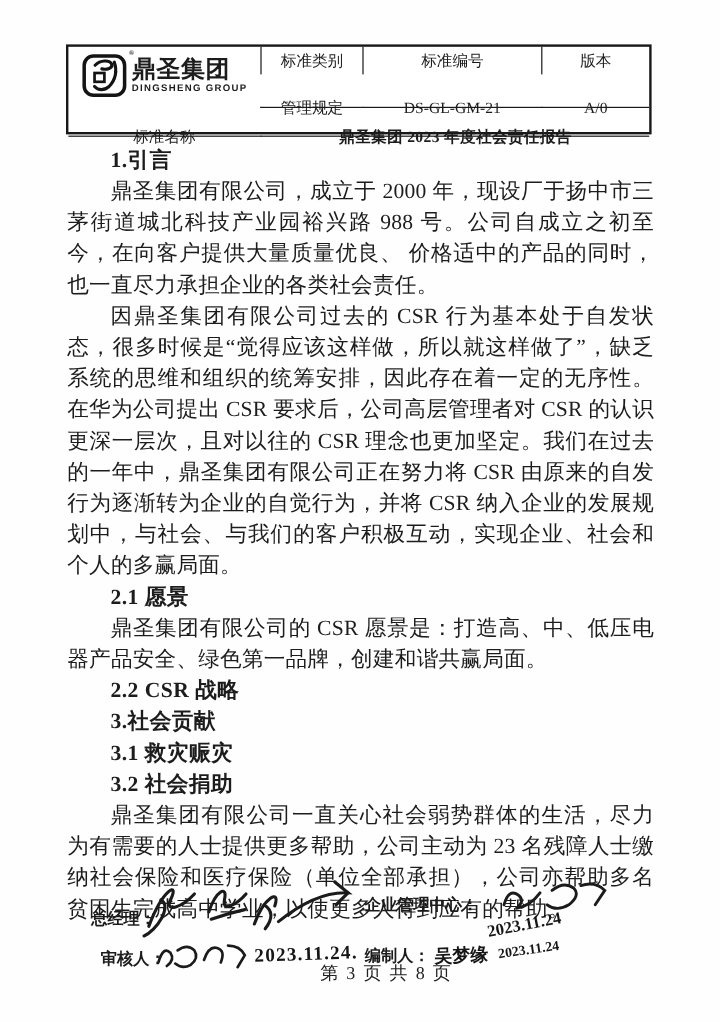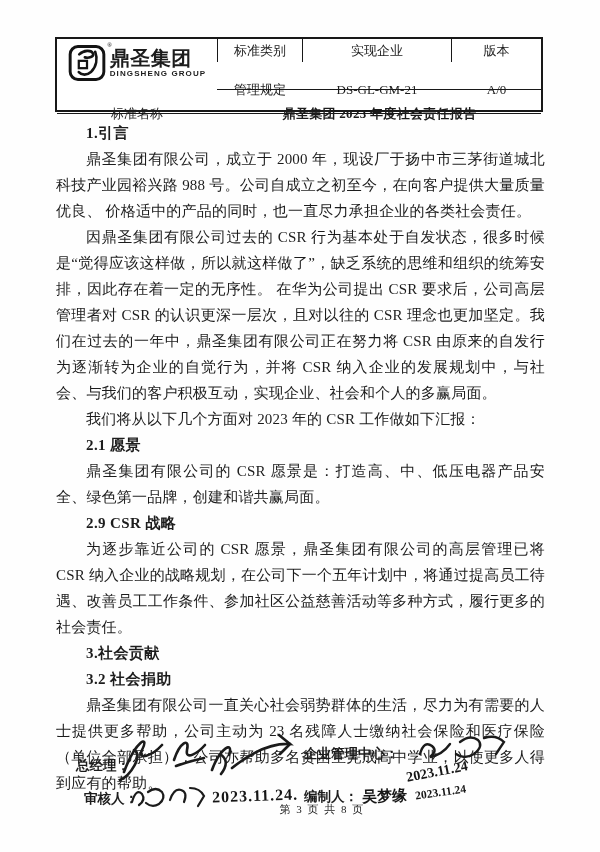--- a/index.html
+++ b/index.html
@@ -23,36 +23,36 @@
   .cell-name-label{grid-column:1;grid-row:3;}
   .cell-name-value{grid-column:2/5;grid-row:3;font-weight:bold;letter-spacing:.3px;}
   .logo-mark{position:relative;width:38px;height:38px;flex:0 0 auto;}
   .logo-reg{position:absolute;top:-2px;right:-6px;font-size:6px;font-weight:bold;}
   .logo-text{display:flex;flex-direction:column;align-items:flex-start;line-height:1;}
   .logo-cn{font-size:20px;font-weight:bold;font-family:"Liberation Sans","DejaVu Sans",sans-serif;letter-spacing:.5px;}
   .logo-en{font-size:8px;font-weight:bold;font-family:"Liberation Sans","DejaVu Sans",sans-serif;letter-spacing:1.1px;margin-top:2px;}
   
   .doc-body{
     position:absolute;left:56px;top:120px;width:489px;
-    font-size:15px;line-height:26px;text-align:justify;letter-spacing:.2px;
+    font-size:18px;line-height:26px;text-align:justify;letter-spacing:.2px;
   }
   .doc-body .p{text-indent:2em;margin:0;}
   .doc-body .h{text-indent:2em;margin:0;font-weight:bold;letter-spacing:.4px;}
   
   .sig-label{position:absolute;font-size:13.5px;font-weight:bold;white-space:nowrap;}
   .scrawl{position:absolute;}
   .hand{position:absolute;white-space:nowrap;color:#161616;
     font-family:"Liberation Serif","DejaVu Serif",serif;}
   .hand-date-mc{font-size:14px;transform:rotate(-11deg);font-weight:600;}
   .hand-date-rv{font-size:16px;transform:rotate(-2deg);font-weight:600;letter-spacing:1px;}
   .hand-name-cp{font-size:15px;transform:rotate(-2deg);font-weight:bold;}
   .hand-date-cp{font-size:11.5px;transform:rotate(-8deg);font-weight:600;}
   
   .footer{position:absolute;left:0;right:0;top:802px;text-align:center;
-    font-size:11px;letter-spacing:1.5px;color:#222;padding-left:44px;}
+    font-size:15px;letter-spacing:1.5px;color:#222;padding-left:44px;}
 </style>
 </head>
 <body>
 
 <div class="page">
 
   <div class="header-table">
 
     <div class="ht-cell logo-cell">
       <span class="logo-mark">
@@ -64,41 +64,40 @@
         </svg>
         <span class="logo-reg">®</span>
       </span>
       <span class="logo-text">
         <span class="logo-cn">鼎圣集团</span>
         <span class="logo-en">DINGSHENG GROUP</span>
       </span>
     </div>
 
     <div class="ht-cell bl" style="grid-column:2;grid-row:1;">标准类别</div>
-    <div class="ht-cell bl" style="grid-column:3;grid-row:1;">实现企业</div>
+    <div class="ht-cell bl" style="grid-column:3;grid-row:1;">标准编号</div>
     <div class="ht-cell bl" style="grid-column:4;grid-row:1;">版本</div>
 
     <div class="ht-cell bl bt" style="grid-column:2;grid-row:2;">管理规定</div>
     <div class="ht-cell bl bt" style="grid-column:3;grid-row:2;">DS-GL-GM-21</div>
     <div class="ht-cell bl bt" style="grid-column:4;grid-row:2;">A/0</div>
 
     <div class="ht-cell bt cell-name-label">标准名称</div>
     <div class="ht-cell bl bt cell-name-value">鼎圣集团 2023 年度社会责任报告</div>
   </div>
 
   <div class="doc-body">
       <div class="h">1.引言</div>
       <div class="p">鼎圣集团有限公司，成立于 2000 年，现设厂于扬中市三茅街道城北科技产业园裕兴路 988 号。公司自成立之初至今，在向客户提供大量质量优良、 价格适中的产品的同时，也一直尽力承担企业的各类社会责任。</div>
       <div class="p">因鼎圣集团有限公司过去的 CSR 行为基本处于自发状态，很多时候是“觉得应该这样做，所以就这样做了”，缺乏系统的思维和组织的统筹安排，因此存在着一定的无序性。 在华为公司提出 CSR 要求后，公司高层管理者对 CSR 的认识更深一层次，且对以往的 CSR 理念也更加坚定。我们在过去的一年中，鼎圣集团有限公司正在努力将 CSR 由原来的自发行为逐渐转为企业的自觉行为，并将 CSR 纳入企业的发展规划中，与社会、与我们的客户积极互动，实现企业、社会和个人的多赢局面。</div>
-      <div class="p">我们将从以下几个方面对 2023 年的 CSR 工作做如下汇报：</div>
       <div class="h">2.1 愿景</div>
       <div class="p">鼎圣集团有限公司的 CSR 愿景是：打造高、中、低压电器产品安全、绿色第一品牌，创建和谐共赢局面。</div>
-      <div class="h">2.9 CSR 战略</div>
-      <div class="p">为逐步靠近公司的 CSR 愿景，鼎圣集团有限公司的高层管理已将 CSR 纳入企业的战略规划，在公司下一个五年计划中，将通过提高员工待遇、改善员工工作条件、参加社区公益慈善活动等多种方式，履行更多的社会责任。</div>
+      <div class="h">2.2 CSR 战略</div>
       <div class="h">3.社会贡献</div>
+      <div class="h">3.1 救灾赈灾</div>
       <div class="h">3.2 社会捐助</div>
       <div class="p">鼎圣集团有限公司一直关心社会弱势群体的生活，尽力为有需要的人士提供更多帮助，公司主动为 23 名残障人士缴纳社会保险和医疗保险（单位全部承担），公司亦帮助多名贫困生完成高中学业，以使更多人得到应有的帮助。</div>
     </div>
 
   <div>
     <span class="sig-label" style="left:76px;top:757px;font-family:Liberation Mono, monospace;">总经理：</span>
     <span class="scrawl" style="left:112px;top:728px;">
       <svg width="190" height="56" viewBox="0 0 190 56">
         <g fill="none" stroke="#1b1b1b" stroke-width="2.6" stroke-linecap="round">
           <path d="M12 44 C24 12, 38 6, 30 22 C25 33, 40 28, 50 17"></path>

